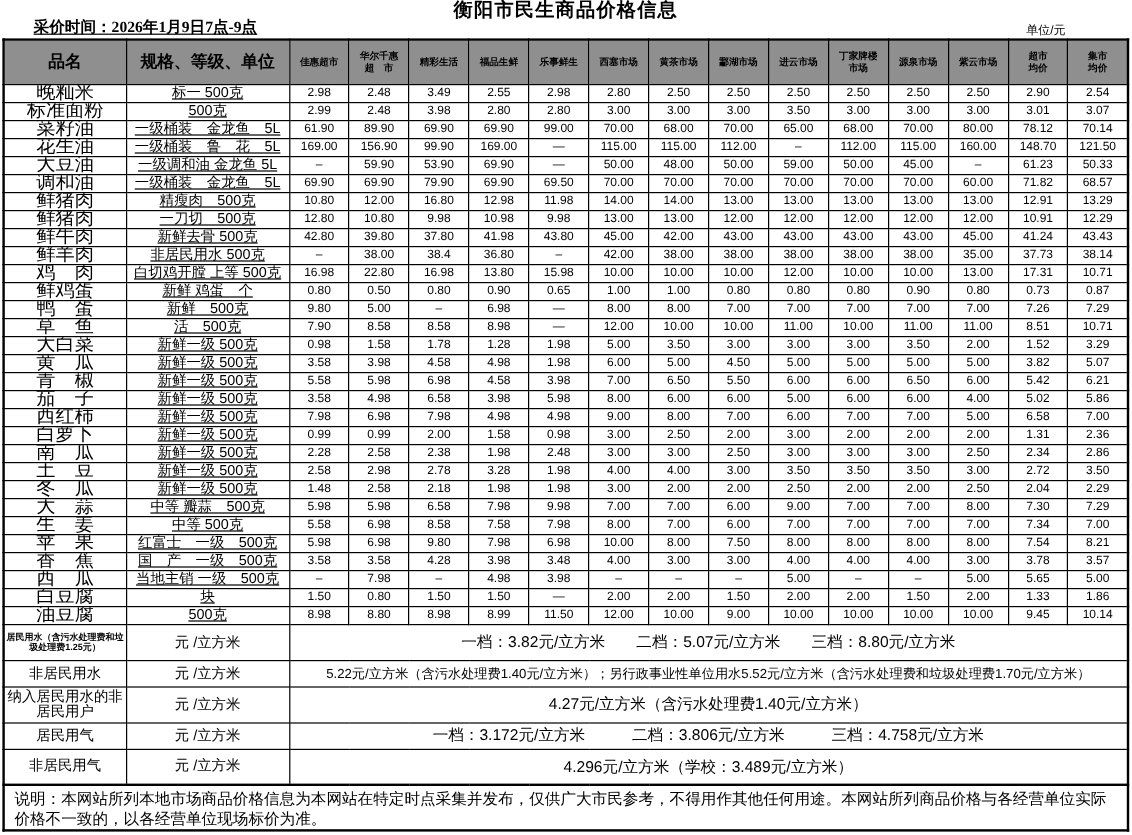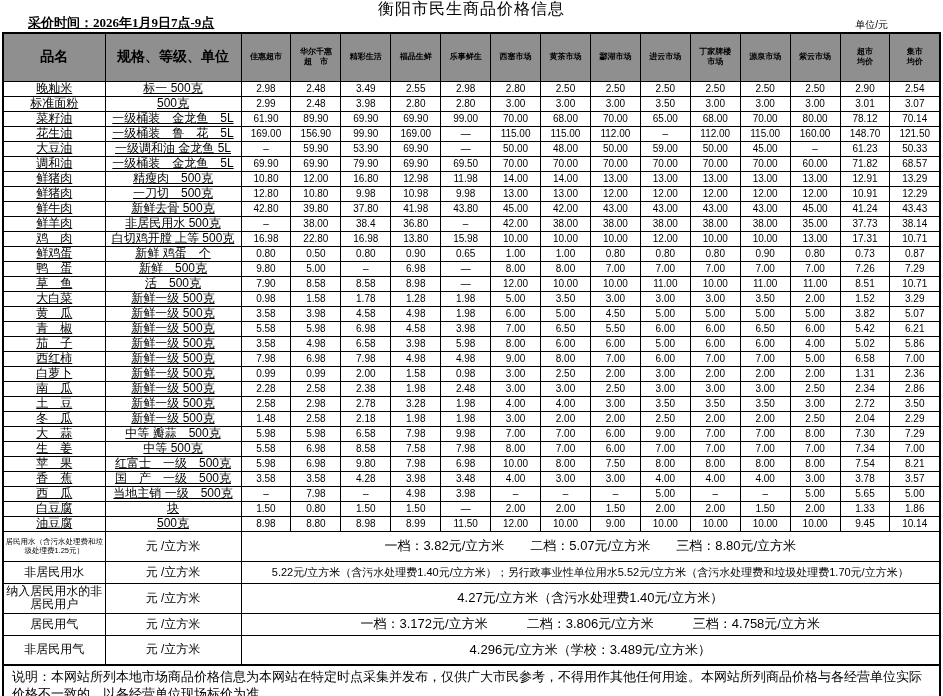--- a/index.html
+++ b/index.html
@@ -3,40 +3,40 @@
 <meta charset="utf-8">
 <style>
   html,body { margin:0; padding:0; background:#ffffff; }
   body {
     width:943px; height:696px; overflow:hidden;
     font-family:"Liberation Sans","DejaVu Sans",sans-serif;
     color:#000;
   }
   .sheet { width:943px; height:696px; }
 
-  .title { height:16px; line-height:17px; text-align:center; font-size:16px; font-weight:normal; letter-spacing:1px; }
+  .title { height:16px; line-height:17px; text-align:center; font-size:16px; font-weight:bold; letter-spacing:1px; }
 
   .meta { height:16px; display:flex; justify-content:space-between; align-items:flex-end; padding:0 55px 0 28px; }
   .collect-time { font-size:13px; font-weight:bold; text-decoration:underline;font-family:Liberation Serif, serif; }
   .unit-label { font-size:10px; }
 
   table.price { border-collapse:collapse; table-layout:fixed; width:939px; margin-left:2px; border:2px solid #000; }
   th,td { border:1px solid #000; text-align:center; vertical-align:middle; padding:0; overflow:hidden; }
 
-  thead tr { height:48px; background:#8f8f8f;margin-left:44px; }
+  thead tr { height:37px; background:#8f8f8f;margin-left:44px; }
   .h-main { font-size:14px; font-weight:bold; }
   .h-market { font-size:8px; font-weight:bold; white-space:pre-line; line-height:10px; }
 
   tr.r-std { height:15px; }
-  .c-name { font-size:12px; line-height:13px; text-decoration:underline; }
+  .c-name { font-size:16px; line-height:13px; }
   .c-spec { font-size:12px; line-height:13px; text-decoration:underline; white-space:nowrap; }
   .c-val  { font-size:10px; line-height:12px; }
 
   .u-name { font-size:12px; line-height:13px; }
-  .u-name-small { font-size:7.5px; line-height:9px; font-weight:normal; }
+  .u-name-small { font-size:7.5px; line-height:9px; font-weight:bold; }
   .u-unit { font-size:12px; }
   .u-val  { font-size:13px; }
   .u-val-small { font-size:11px; }
 
   .note {
     box-sizing:border-box; width:939px; height:38px; margin-left:2px;
     border:2px solid #000; border-top:none;
     font-size:13px; line-height:17px; text-align:left;
     padding:2px 6px 2px 8px;
   }

